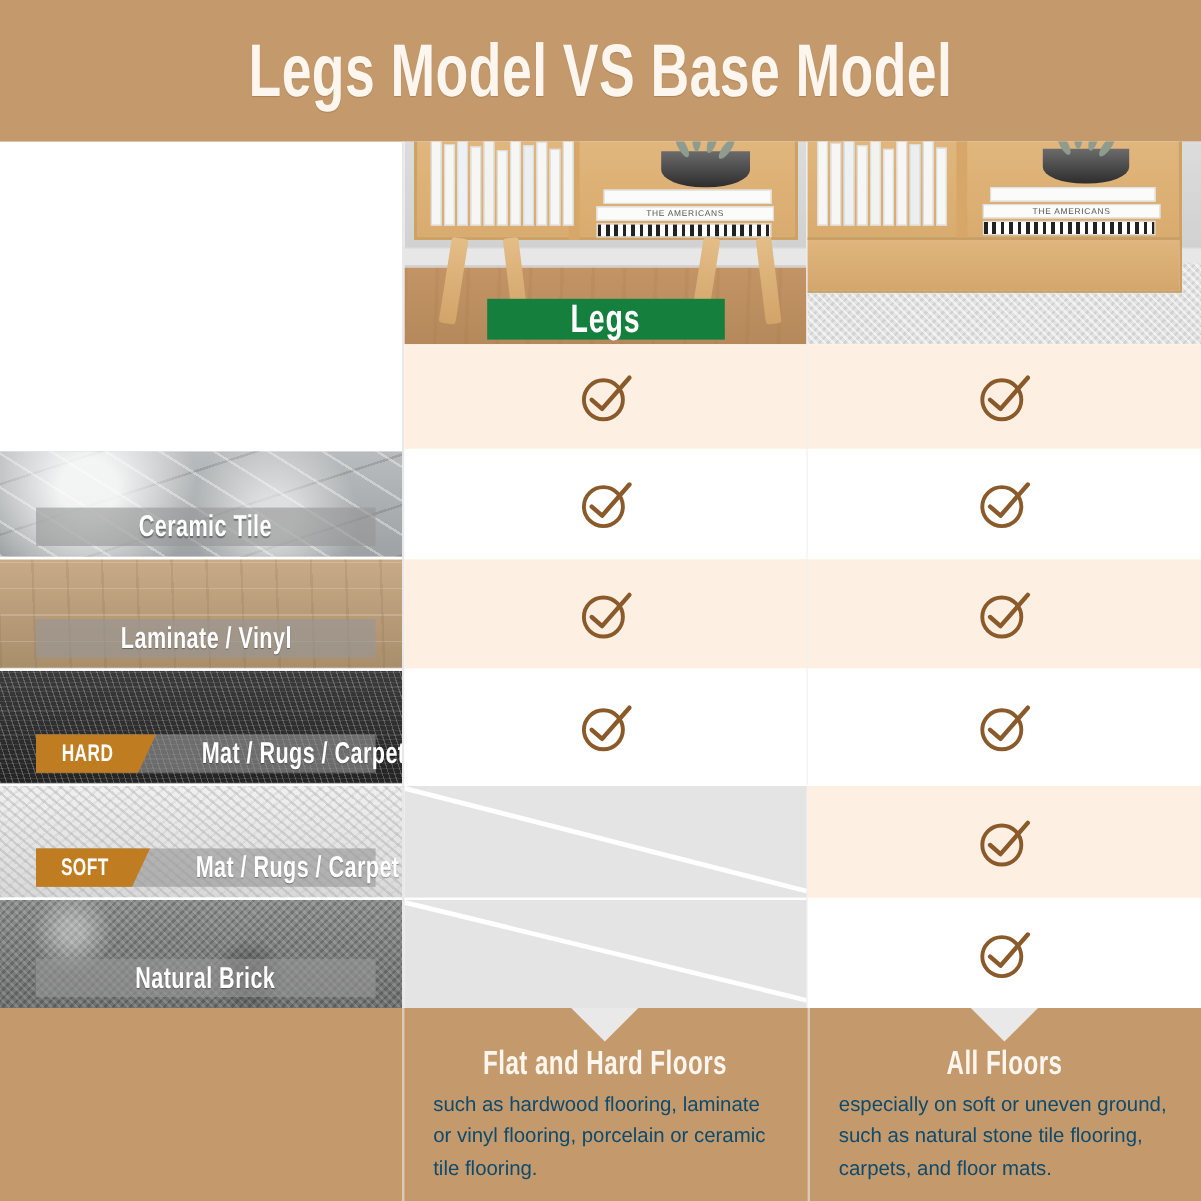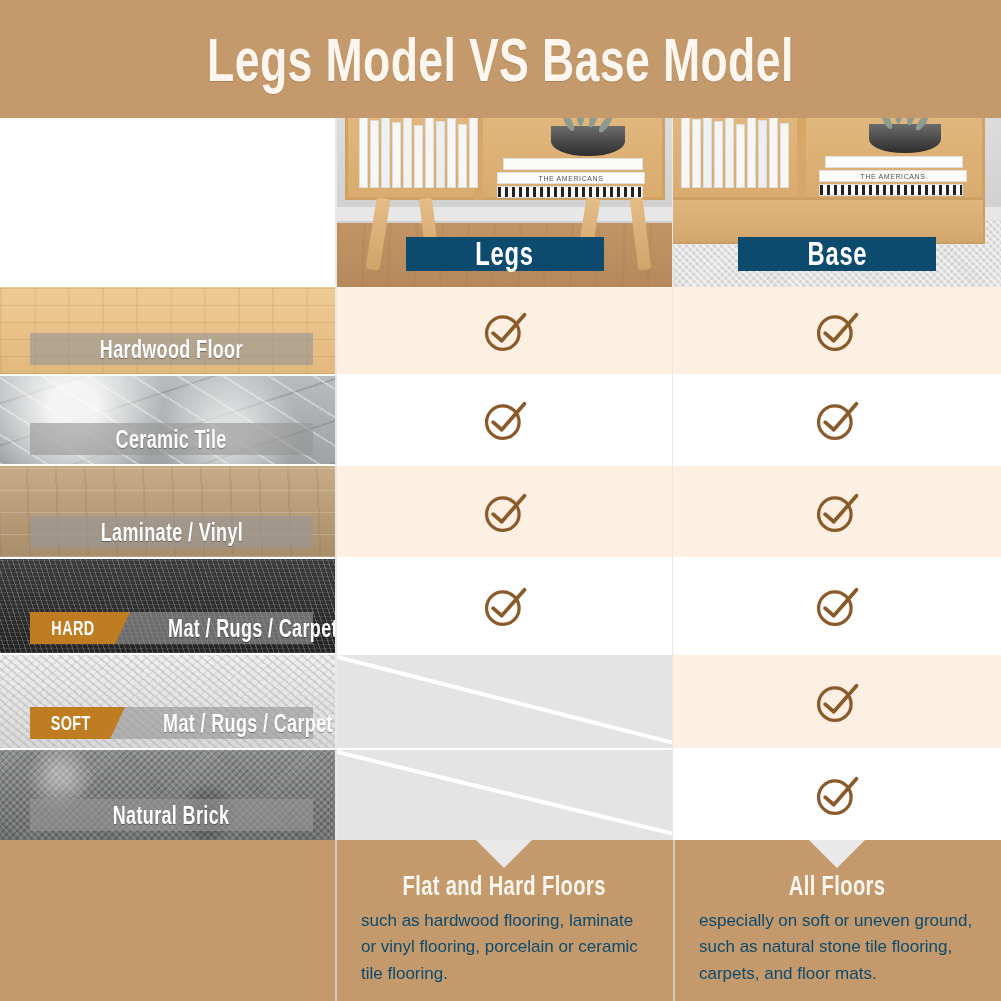--- a/index.html
+++ b/index.html
@@ -55,22 +55,22 @@
   .corner .lbl.top{ right:22px; top:52px; }
   .corner .lbl.bot{ left:10px;  bottom:42px; }
 
   
   .photo{
     position:absolute; left:0; top:0; width:100%; height:169px;
     overflow:hidden;
   }
   .photo .scene{ position:absolute; inset:0; }
   .tag{
-    position:absolute; bottom:16px; left:50%; transform:translateX(-50%);
-    background:#0c4a6e; padding:5px 54px;
+    position:absolute; bottom:4px; left:50%; transform:translateX(-50%);
+    background:#15803d; padding:5px 54px;
     display:flex; align-items:center; justify-content:center;
     min-width:198px; height:34px;
   }
   .tag .cond{ color:#fff; font-size:33px; font-weight:700; letter-spacing:1px;}
 
   
   .mrow{
     position:absolute; left:0; width:335px; overflow:hidden;
     border-bottom:2px solid #ffffff;
   }
@@ -204,26 +204,20 @@
 
   <div class="title-bar">
     <span class="cond">Legs Model  VS Base Model</span>
   </div>
 
   <div class="grid">
 
     <div class="colL">
 
 
-      <div class="mrow" style="top:169px;height:89px">
-        <div class="tex tex-wood"></div>
-        <div class="mband">
-          <span class="mtxt cond">Hardwood Floor</span>
-        </div>
-      </div>
 
       <div class="mrow" style="top:348px;height:93px">
         <div class="tex tex-lam"></div>
         <div class="mband">
           <span class="mtxt cond">Laminate / Vinyl</span>
         </div>
       </div>
 
       <div class="mrow" style="top:258px;height:90px">
         <div class="tex tex-tile"></div>
@@ -376,23 +370,20 @@
             <i style="left:40px; top:8px; transform:rotate(36deg)"></i>
           </div>
           <div class="bookstack" style="left:146px; top:38px; width:148px;">
             <div class="bk" style="width:138px; margin-left:6px"></div>
             <div class="bk">THE AMERICANS</div>
             <div class="bk pat" style="width:144px"></div>
           </div>
 
           <div class="plinth" style="left:-6px; top:80px; width:318px; height:46px;"></div>
         </div>
-        <div class="tag">
-          <span class="cond">Base</span>
-        </div>
       </div>
 
       <div class="cell cream" style="top:169px;height:89px">
         <svg class="check" viewBox="0 0 48 48">
           <circle cx="22" cy="26" r="15" fill="none" stroke="#8b5a2b" stroke-width="3"></circle>
           <path d="M13 26 L21 33 L42 9" fill="none" stroke="#8b5a2b" stroke-width="3.4" stroke-linecap="round" stroke-linejoin="round"></path>
         </svg>
       </div>
       <div class="cell white" style="top:258px;height:90px">
         <svg class="check" viewBox="0 0 48 48">

